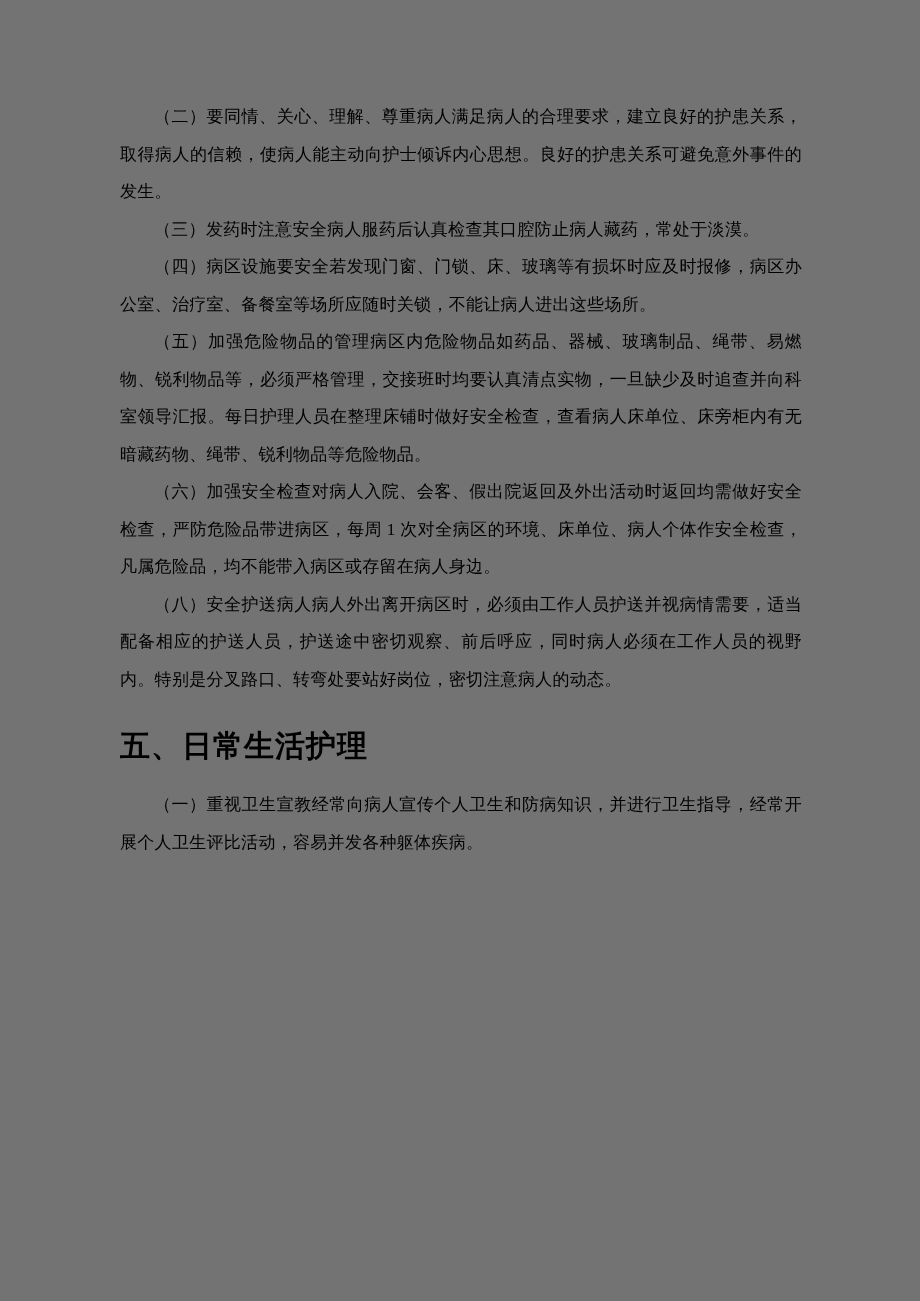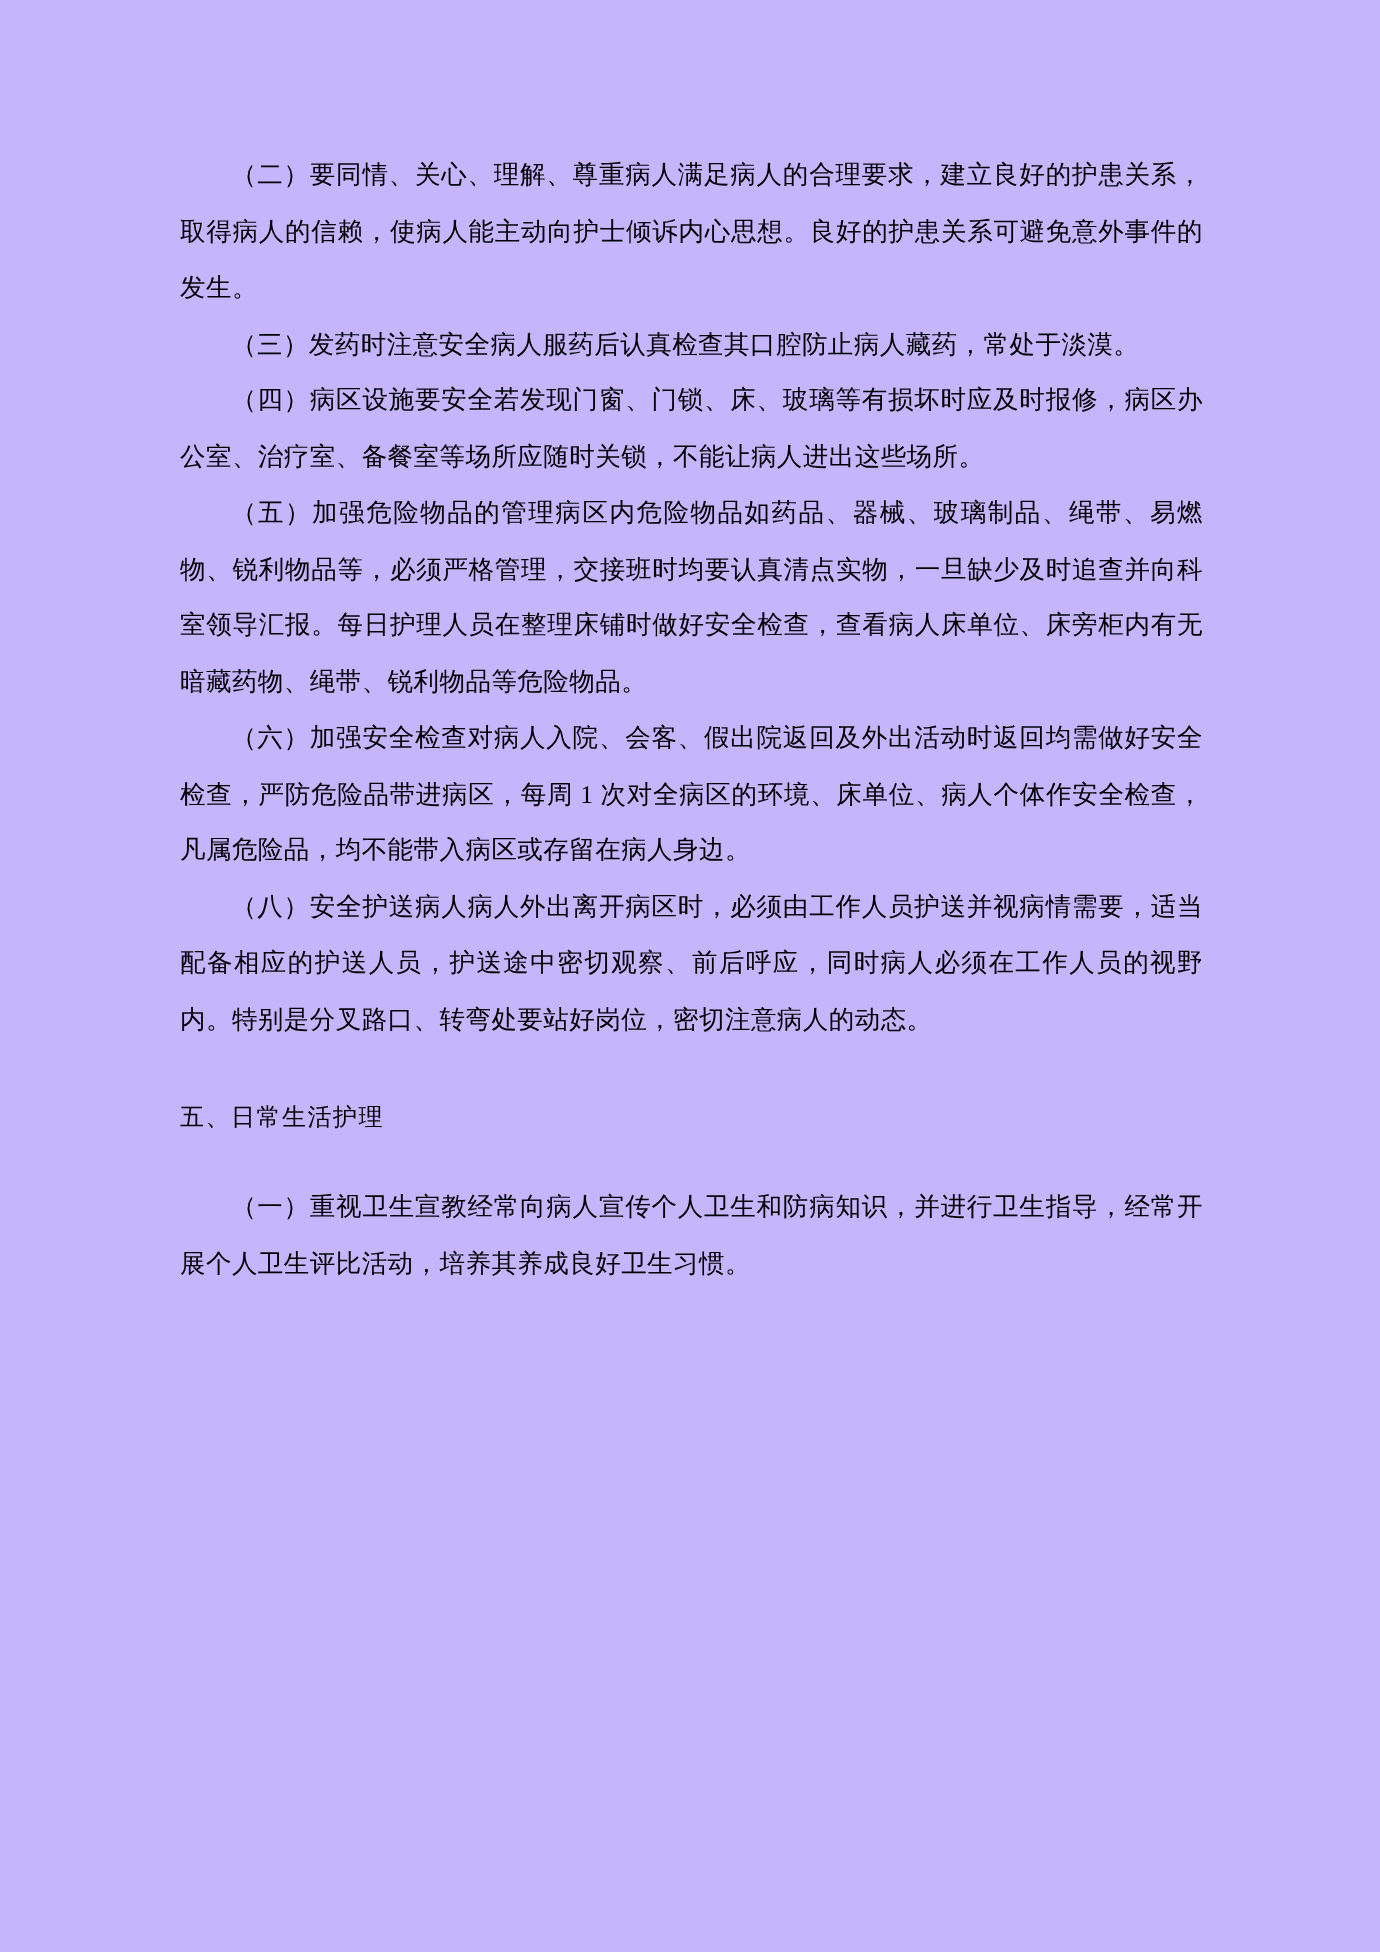--- a/index.html
+++ b/index.html
@@ -5,52 +5,52 @@
   html, body {
     margin: 0;
     padding: 0;
     background: #ffffff;
   }
   .page {
     position: relative;
     width: 920px;
     height: 1301px;
     margin: 0 auto;
-    background: #c4b5fd;
+    background: #737373;
     box-sizing: border-box;
     padding: 98px 118px 0 120px;
     color: #000000;
     font-family: "Liberation Serif", "DejaVu Serif", serif;
     overflow: hidden;
   }
   .para {
     margin: 0;
     font-size: 17px;
     line-height: 37.5px;
     text-align: justify;
     text-justify: inter-ideograph;
     text-indent: 2em;
     letter-spacing: 0.3px;
     word-break: break-all;
   }
   .heading {
     margin: 32px 0 24px 0;
     font-family: "Liberation Sans", "DejaVu Sans", sans-serif;
-    font-size: 16px;
-    font-weight: normal;
+    font-size: 30px;
+    font-weight: bold;
     line-height: 32px;
     letter-spacing: 1px;
     color: #000000;
   }
 </style>
 </head>
 <body>
 
 <div class="page">
   <p class="para">（二）要同情、关心、理解、尊重病人满足病人的合理要求，建立良好的护患关系，取得病人的信赖，使病人能主动向护士倾诉内心思想。良好的护患关系可避免意外事件的发生。</p>
   <p class="para">（三）发药时注意安全病人服药后认真检查其口腔防止病人藏药，常处于淡漠。</p>
   <p class="para">（四）病区设施要安全若发现门窗、门锁、床、玻璃等有损坏时应及时报修，病区办公室、治疗室、备餐室等场所应随时关锁，不能让病人进出这些场所。</p>
   <p class="para">（五）加强危险物品的管理病区内危险物品如药品、器械、玻璃制品、绳带、易燃物、锐利物品等，必须严格管理，交接班时均要认真清点实物，一旦缺少及时追查并向科室领导汇报。每日护理人员在整理床铺时做好安全检查，查看病人床单位、床旁柜内有无暗藏药物、绳带、锐利物品等危险物品。</p>
   <p class="para">（六）加强安全检查对病人入院、会客、假出院返回及外出活动时返回均需做好安全检查，严防危险品带进病区，每周 1 次对全病区的环境、床单位、病人个体作安全检查，凡属危险品，均不能带入病区或存留在病人身边。</p>
   <p class="para">（八）安全护送病人病人外出离开病区时，必须由工作人员护送并视病情需要，适当配备相应的护送人员，护送途中密切观察、前后呼应，同时病人必须在工作人员的视野内。特别是分叉路口、转弯处要站好岗位，密切注意病人的动态。</p>
   <h2 class="heading">五、日常生活护理</h2>
-  <p class="para">（一）重视卫生宣教经常向病人宣传个人卫生和防病知识，并进行卫生指导，经常开展个人卫生评比活动，培养其养成良好卫生习惯。</p>
+  <p class="para">（一）重视卫生宣教经常向病人宣传个人卫生和防病知识，并进行卫生指导，经常开展个人卫生评比活动，容易并发各种躯体疾病。</p>
 </div>
 
 </body></html>

